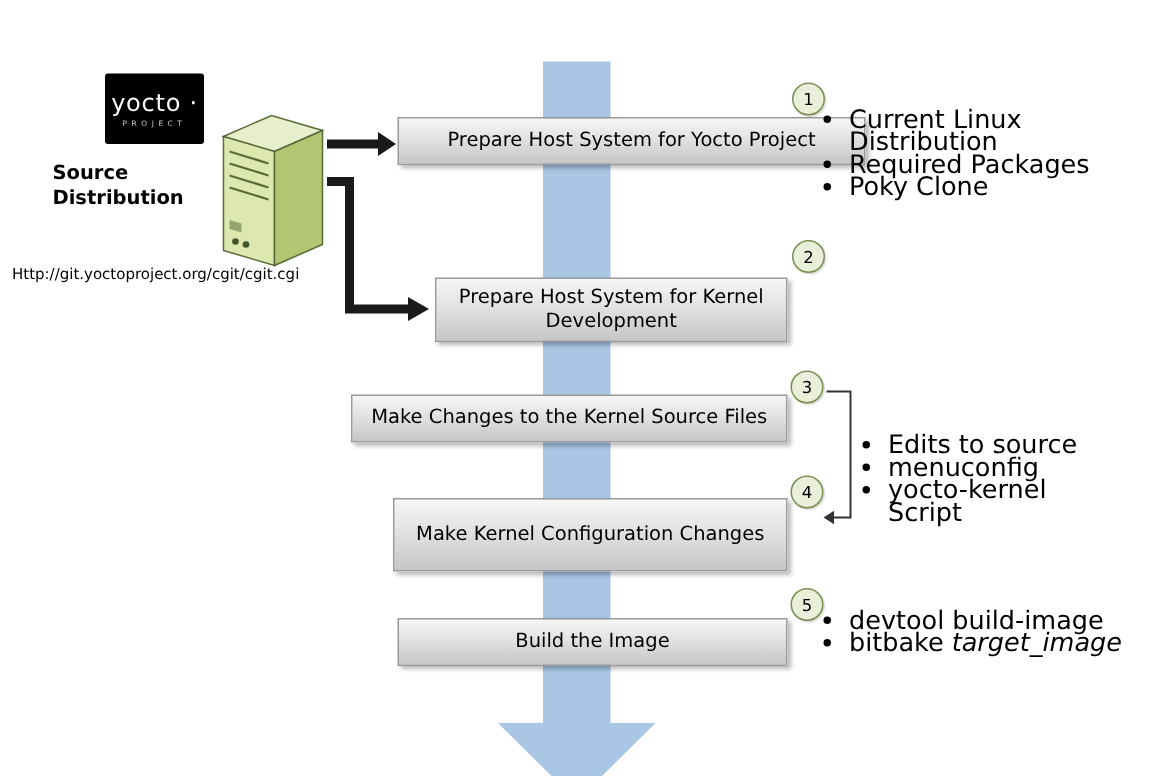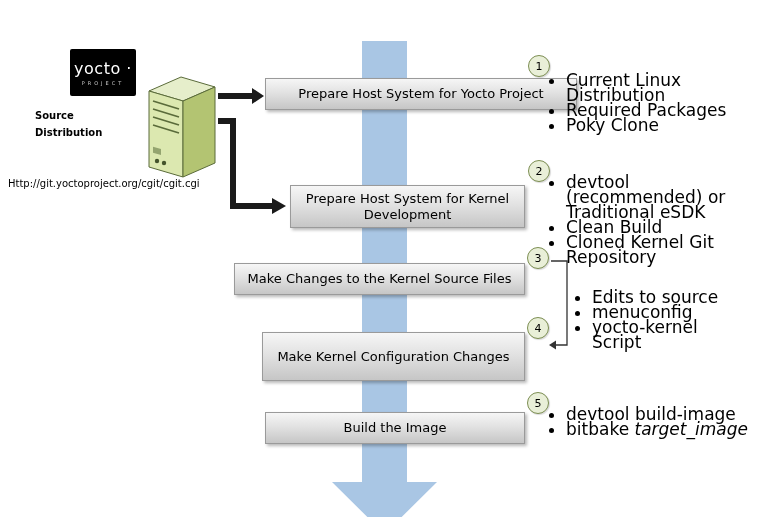--- a/index.html
+++ b/index.html
@@ -35,21 +35,21 @@
   .logo {
     position:absolute; left:70px; top:14px; width:66px; height:47px;
     background:#000; display:flex; flex-direction:column;
     align-items:center; justify-content:center; border-radius:2px;
   }
   .logo .word { color:#fff; font-size:16px; letter-spacing:0.5px; }
   .logo .sub  { color:#c9c9c9; font-size:5px; letter-spacing:3px; margin-top:2px; }
 
   .source-title {
     position:absolute; left:35px; top:72px;
-    font-size:10px; font-weight:bold; line-height:17px;
+    font-size:13px; font-weight:bold; line-height:17px;
   }
   .source-url {
     position:absolute; left:8px; top:143px; font-size:10px;
   }
   .italic { font-style:italic; }
 </style>
 </head>
 <body>
 
 <div class="canvas">
@@ -109,25 +109,20 @@
   <div class="num-circle" style="left:527px; top:212px;">3</div>
   <div class="num-circle" style="left:527px; top:282px;">4</div>
   <div class="num-circle" style="left:527px; top:357px;">5</div>
 
   <ul class="bullets" style="left:553px; top:38px; width:200px;">
     <li>Current Linux Distribution</li>
     <li>Required Packages</li>
     <li>Poky Clone</li>
   </ul>
 
-  <ul class="bullets" style="left:553px; top:140px; width:180px;">
-    <li>devtool (recommended) or Traditional eSDK</li>
-    <li>Clean Build</li>
-    <li>Cloned Kernel Git Repository</li>
-  </ul>
 
   <ul class="bullets" style="left:579px; top:255px; width:170px;">
     <li>Edits to source</li>
     <li>menuconfig</li>
     <li>yocto-kernel Script</li>
   </ul>
 
   <ul class="bullets" style="left:553px; top:372px; width:200px;">
     <li>devtool build-image</li>
     <li><span>bitbake </span><span class="italic">target_image</span></li>

